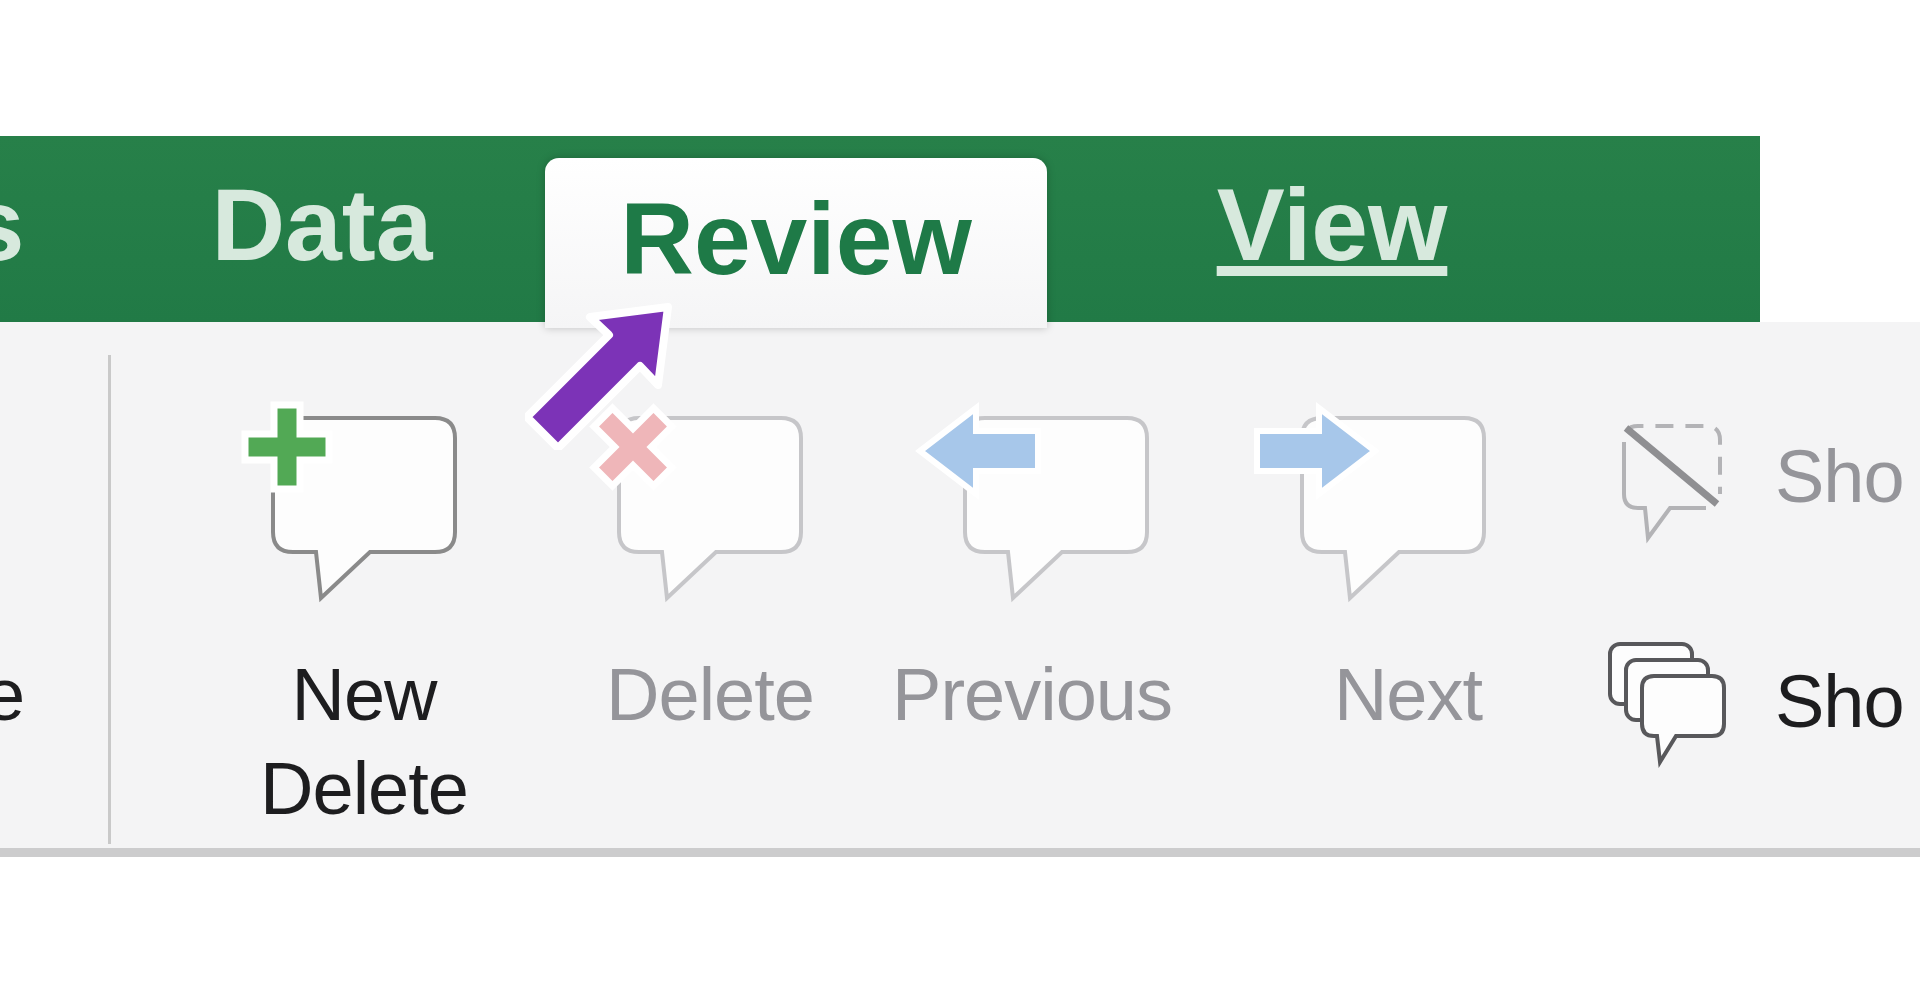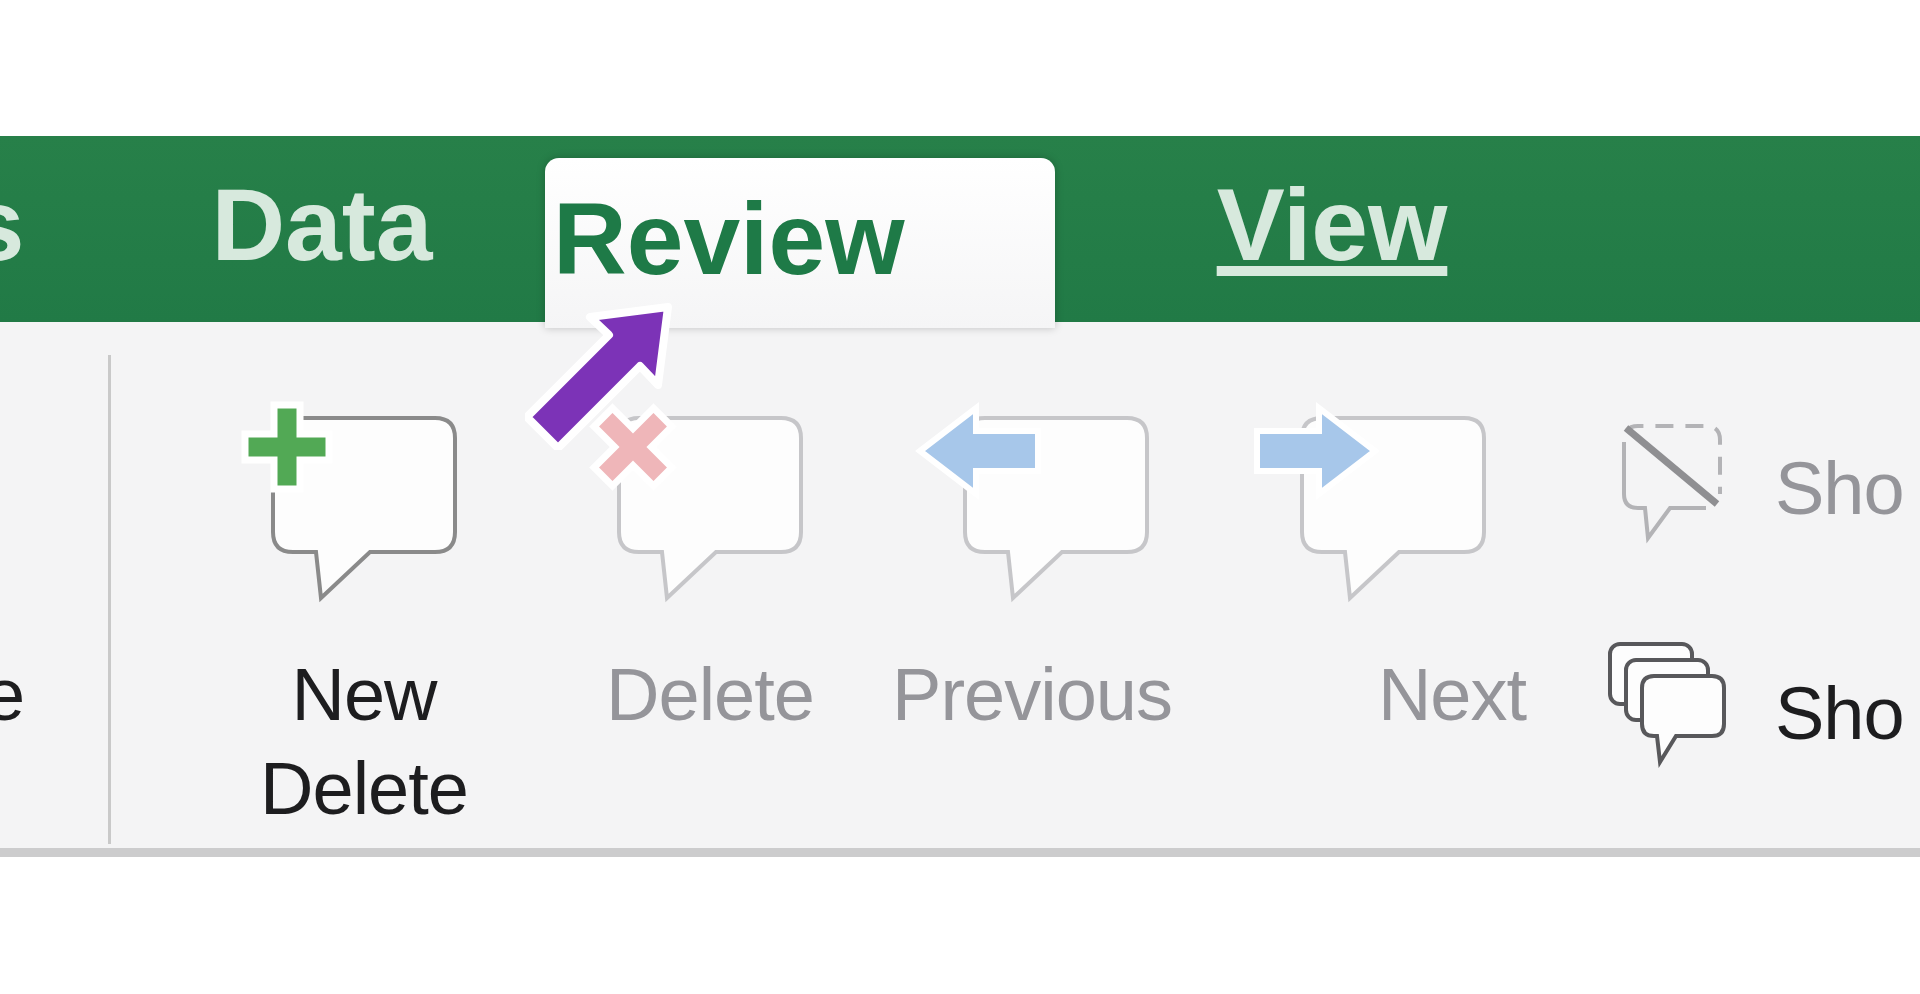--- a/index.html
+++ b/index.html
@@ -4,40 +4,40 @@
 <style>
   html,body{margin:0;padding:0;}
   body{
     width:1920px;height:994px;position:relative;overflow:hidden;
     background:#ffffff;
     font-family:"Liberation Sans","DejaVu Sans",sans-serif;
     -webkit-font-smoothing:antialiased;
   }
   
   .ribbon{
-    position:absolute;left:0;top:136px;width:1920px;height:186px;
+    position:absolute;left:0;top:136px;width:1760px;height:186px;
     background:linear-gradient(#278049,#217a46);
     border-bottom:7px solid #1a5c38;
     z-index:1;
   }
   .ribbon-tab{
     position:absolute;top:34px;width:300px;
     font-size:102px;font-weight:bold;line-height:110px;
     color:#d7e9dd;text-align:center;cursor:default;
     white-space:nowrap;
   }
   .tab-clipped{left:-44px;width:80px;}
   .tab-data{left:172px;}
   .tab-view{left:1182px;text-decoration:underline;}
   .active-tab{
     position:absolute;left:545px;top:158px;width:502px;height:170px;
     background:linear-gradient(#ffffff,#f5f5f6);
     border-radius:14px 14px 0 0;
     box-shadow:0 0 9px rgba(0,0,0,.22);
-    z-index:3;text-align:left;padding-left:8px;
+    z-index:3;text-align:center;
   }
   .active-tab .ribbon-tab-label{
     display:inline-block;margin-top:26px;
     font-size:102px;font-weight:bold;line-height:110px;color:#1e7a47;
   }
   
   .strip{
     position:absolute;left:0;top:322px;width:1920px;height:526px;
     background:#f4f4f5;z-index:2;
   }
@@ -60,21 +60,21 @@
     position:absolute;top:648px;width:300px;
     font-size:74px;line-height:94px;text-align:center;
     color:#1d1d1f;letter-spacing:-1px;
   }
   .disabled .cmd-label{color:#95959a;}
   .bubble{fill:#fdfdfd;stroke:#8a8a8a;stroke-width:4;}
   .disabled .bubble{stroke:#c6c6c9;}
   .side-label{
     position:absolute;left:1775px;
     font-size:74px;line-height:94px;color:#1d1d1f;
-    letter-spacing:-1px;white-space:nowrap;z-index:4;margin-top:12px;
+    letter-spacing:-1px;white-space:nowrap;z-index:4;
   }
   .side-label.gray{color:#95959a;}
   
   .cursor{position:absolute;left:525px;top:290px;z-index:50;}
 </style>
 </head>
 <body>
 
 <div class="ribbon">
   <span class="ribbon-tab tab-clipped">s</span>
@@ -115,21 +115,21 @@
     <path d="M10,56 L66,13 V36 H128 V76 H66 V99 Z" fill="#a7c7ea" stroke="#ffffff" stroke-width="6"></path>
   </svg>
   <span class="cmd-label" style="left:882px">Previous</span>
 </div>
 
 <div class="cmd-btn disabled">
   <svg class="cmd-icon" style="left:1247px" width="250" height="215" viewBox="0 0 250 215">
     <path class="bubble" d="M75,23 H217 Q237,23 237,43 V137 Q237,157 217,157 H152 L103,203 L98,157 H75 Q55,157 55,137 V43 Q55,23 75,23 Z"></path>
     <path d="M128,56 L72,13 V36 H10 V76 H72 V99 Z" fill="#a7c7ea" stroke="#ffffff" stroke-width="6"></path>
   </svg>
-  <span class="cmd-label" style="left:1302px">Next</span>
+  <span class="cmd-label" style="left:1258px">Next</span>
 </div>
 
 <div class="cmd-btn disabled">
   <svg class="cmd-icon" style="left:1618px;top:420px" width="115" height="125" viewBox="0 0 115 125">
     <path d="M6,40 V20 Q6,6 20,6 H88 Q102,6 102,20 V74" fill="none" stroke="#b3b3b6" stroke-width="4" stroke-dasharray="18 12"></path>
     <path d="M6,40 V74 Q6,88 20,88 H27 L30,118 L52,88 H88" fill="none" stroke="#b3b3b6" stroke-width="4"></path>
     <line x1="8" y1="8" x2="99" y2="84" stroke="#8f8f92" stroke-width="7"></line>
   </svg>
   <span class="side-label gray" style="top:430px">Sho</span>
 </div>

